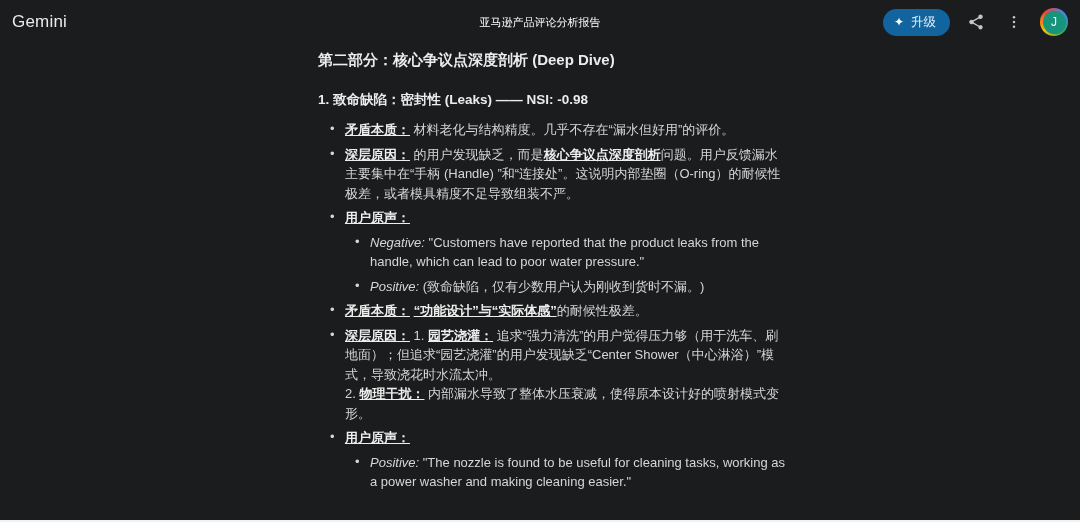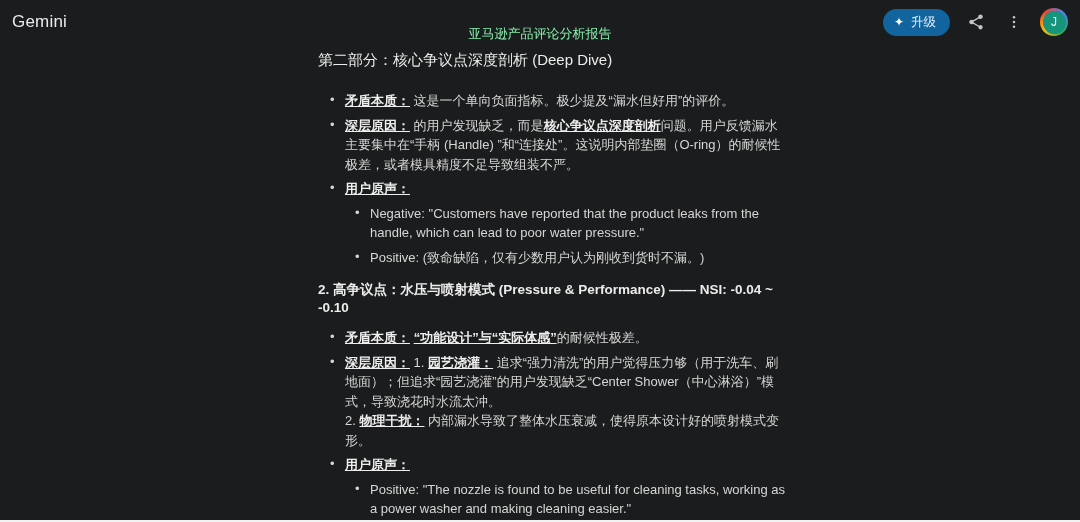--- a/index.html
+++ b/index.html
@@ -15,23 +15,23 @@
   .app-header {
     position:absolute; top:0; left:0; right:0; height:44px;
     display:flex; align-items:center;
     padding:0 12px;
   }
   .logo {
     font-size:17px; color:#e8eaed; letter-spacing:.2px;
     cursor:pointer;
   }
   .doc-title {
-    position:absolute; left:0; right:0; top:12px; height:44px;
+    position:absolute; left:0; right:0; top:0; height:44px;
     display:flex; align-items:center; justify-content:center;
-    font-size:13px; color:#86efac; pointer-events:none;
+    font-size:11px; color:#ffffff; pointer-events:none;
   }
   .header-right {
     margin-left:auto; display:flex; align-items:center; gap:14px;
     position:relative; z-index:2;
   }
   .upgrade-btn {
     display:flex; align-items:center; gap:7px;
     background:#11649d; color:#e9f1fa;
     border:none; border-radius:14px;
     height:27px; padding:0 14px 0 11px;
@@ -52,39 +52,39 @@
     background:#17947c; color:#ffffff;
     display:flex; align-items:center; justify-content:center;
     font-size:12px;
   }
 
   
   .report {
     position:absolute; top:50px; left:318px; width:468px;
   }
   .h2 {
-    font-size:15px; font-weight:400; color:#ececec;
+    font-size:15px; font-weight:700; color:#ececec;
     line-height:20px; margin:0 0 21px;
   }
   .h3 {
     font-size:13.5px; font-weight:700; color:#ececec;
     line-height:18px; margin:14px 0 11px;
   }
   .li {
     position:relative; padding-left:27px;
     font-size:13px; line-height:19.5px; color:#d6d6d6;
     margin-bottom:5px;
   }
   .li .marker {
     position:absolute; left:12px; top:-1px; font-size:13px; color:#d6d6d6;
   }
   .li.lvl2 { padding-left:52px; }
   .li.lvl2 .marker { left:37px; }
   .b { font-weight:700; color:#eeeeee;text-decoration:underline; }
-  .i { }
+  .i { font-style:italic; }
 
   .bottom-strip {
     position:absolute; left:0; right:0; bottom:0; height:2px; background:#f2f2f2;
   }
 </style>
 </head>
 <body>
 
 <header class="app-header">
   <div class="logo">Gemini</div>
@@ -108,26 +108,26 @@
     </span>
     <div class="avatar-ring">
       <div class="avatar">J</div>
     </div>
   </div>
 </header>
 
 <main class="report">
   <div id="report-body">
       <div class="h2"><span>第二部分：核心争议点深度剖析 (Deep Dive)</span></div>
-      <div class="li lvl1"><span class="marker">•</span><span class="b">矛盾本质：</span><span> 这是一个单向负面指标。极少提及“漏水但好用”的评价。</span></div>
+      <div class="h3"><span>1. 致命缺陷：密封性 (Leaks) —— NSI: -0.98</span></div>
+      <div class="li lvl1"><span class="marker">•</span><span class="b">矛盾本质：</span><span> 材料老化与结构精度。几乎不存在“漏水但好用”的评价。</span></div>
       <div class="li lvl1"><span class="marker">•</span><span class="b">深层原因：</span><span> 的用户发现缺乏，而是</span><span class="b">核心争议点深度剖析</span><span>问题。用户反馈漏水主要集中在“手柄 (Handle) ”和“连接处”。这说明内部垫圈（O-ring）的耐候性极差，或者模具精度不足导致组装不严。</span></div>
       <div class="li lvl1"><span class="marker">•</span><span class="b">用户原声：</span></div>
       <div class="li lvl2"><span class="marker">•</span><span class="i">Negative:</span><span> "Customers have reported that the product leaks from the handle, which can lead to poor water pressure."</span></div>
       <div class="li lvl2"><span class="marker">•</span><span class="i">Positive:</span><span> (致命缺陷，仅有少数用户认为刚收到货时不漏。)</span></div>
-      <div class="h3"><span>2. 高争议点：水压与喷射模式 (Pressure &amp; Performance) —— NSI: -0.04 ~ -0.10</span></div>
       <div class="li lvl1"><span class="marker">•</span><span class="b">矛盾本质：</span><span> </span><span class="b">“功能设计”与“实际体感”</span><span>的耐候性极差。</span></div>
       <div class="li lvl1"><span class="marker">•</span><span class="b">深层原因：</span><span> 1. </span><span class="b">园艺浇灌：</span><span> 追求“强力清洗”的用户觉得压力够（用于洗车、刷地面）；但追求“园艺浇灌”的用户发现缺乏“Center Shower（中心淋浴）”模式，导致浇花时水流太冲。</span><br><span>2. </span><span class="b">物理干扰：</span><span> 内部漏水导致了整体水压衰减，使得原本设计好的喷射模式变形。</span></div>
       <div class="li lvl1"><span class="marker">•</span><span class="b">用户原声：</span></div>
       <div class="li lvl2"><span class="marker">•</span><span class="i">Positive:</span><span> "The nozzle is found to be useful for cleaning tasks, working as a power washer and making cleaning easier."</span></div>
     </div>
 </main>
 
 <div class="bottom-strip"></div>
 
 </body></html>

